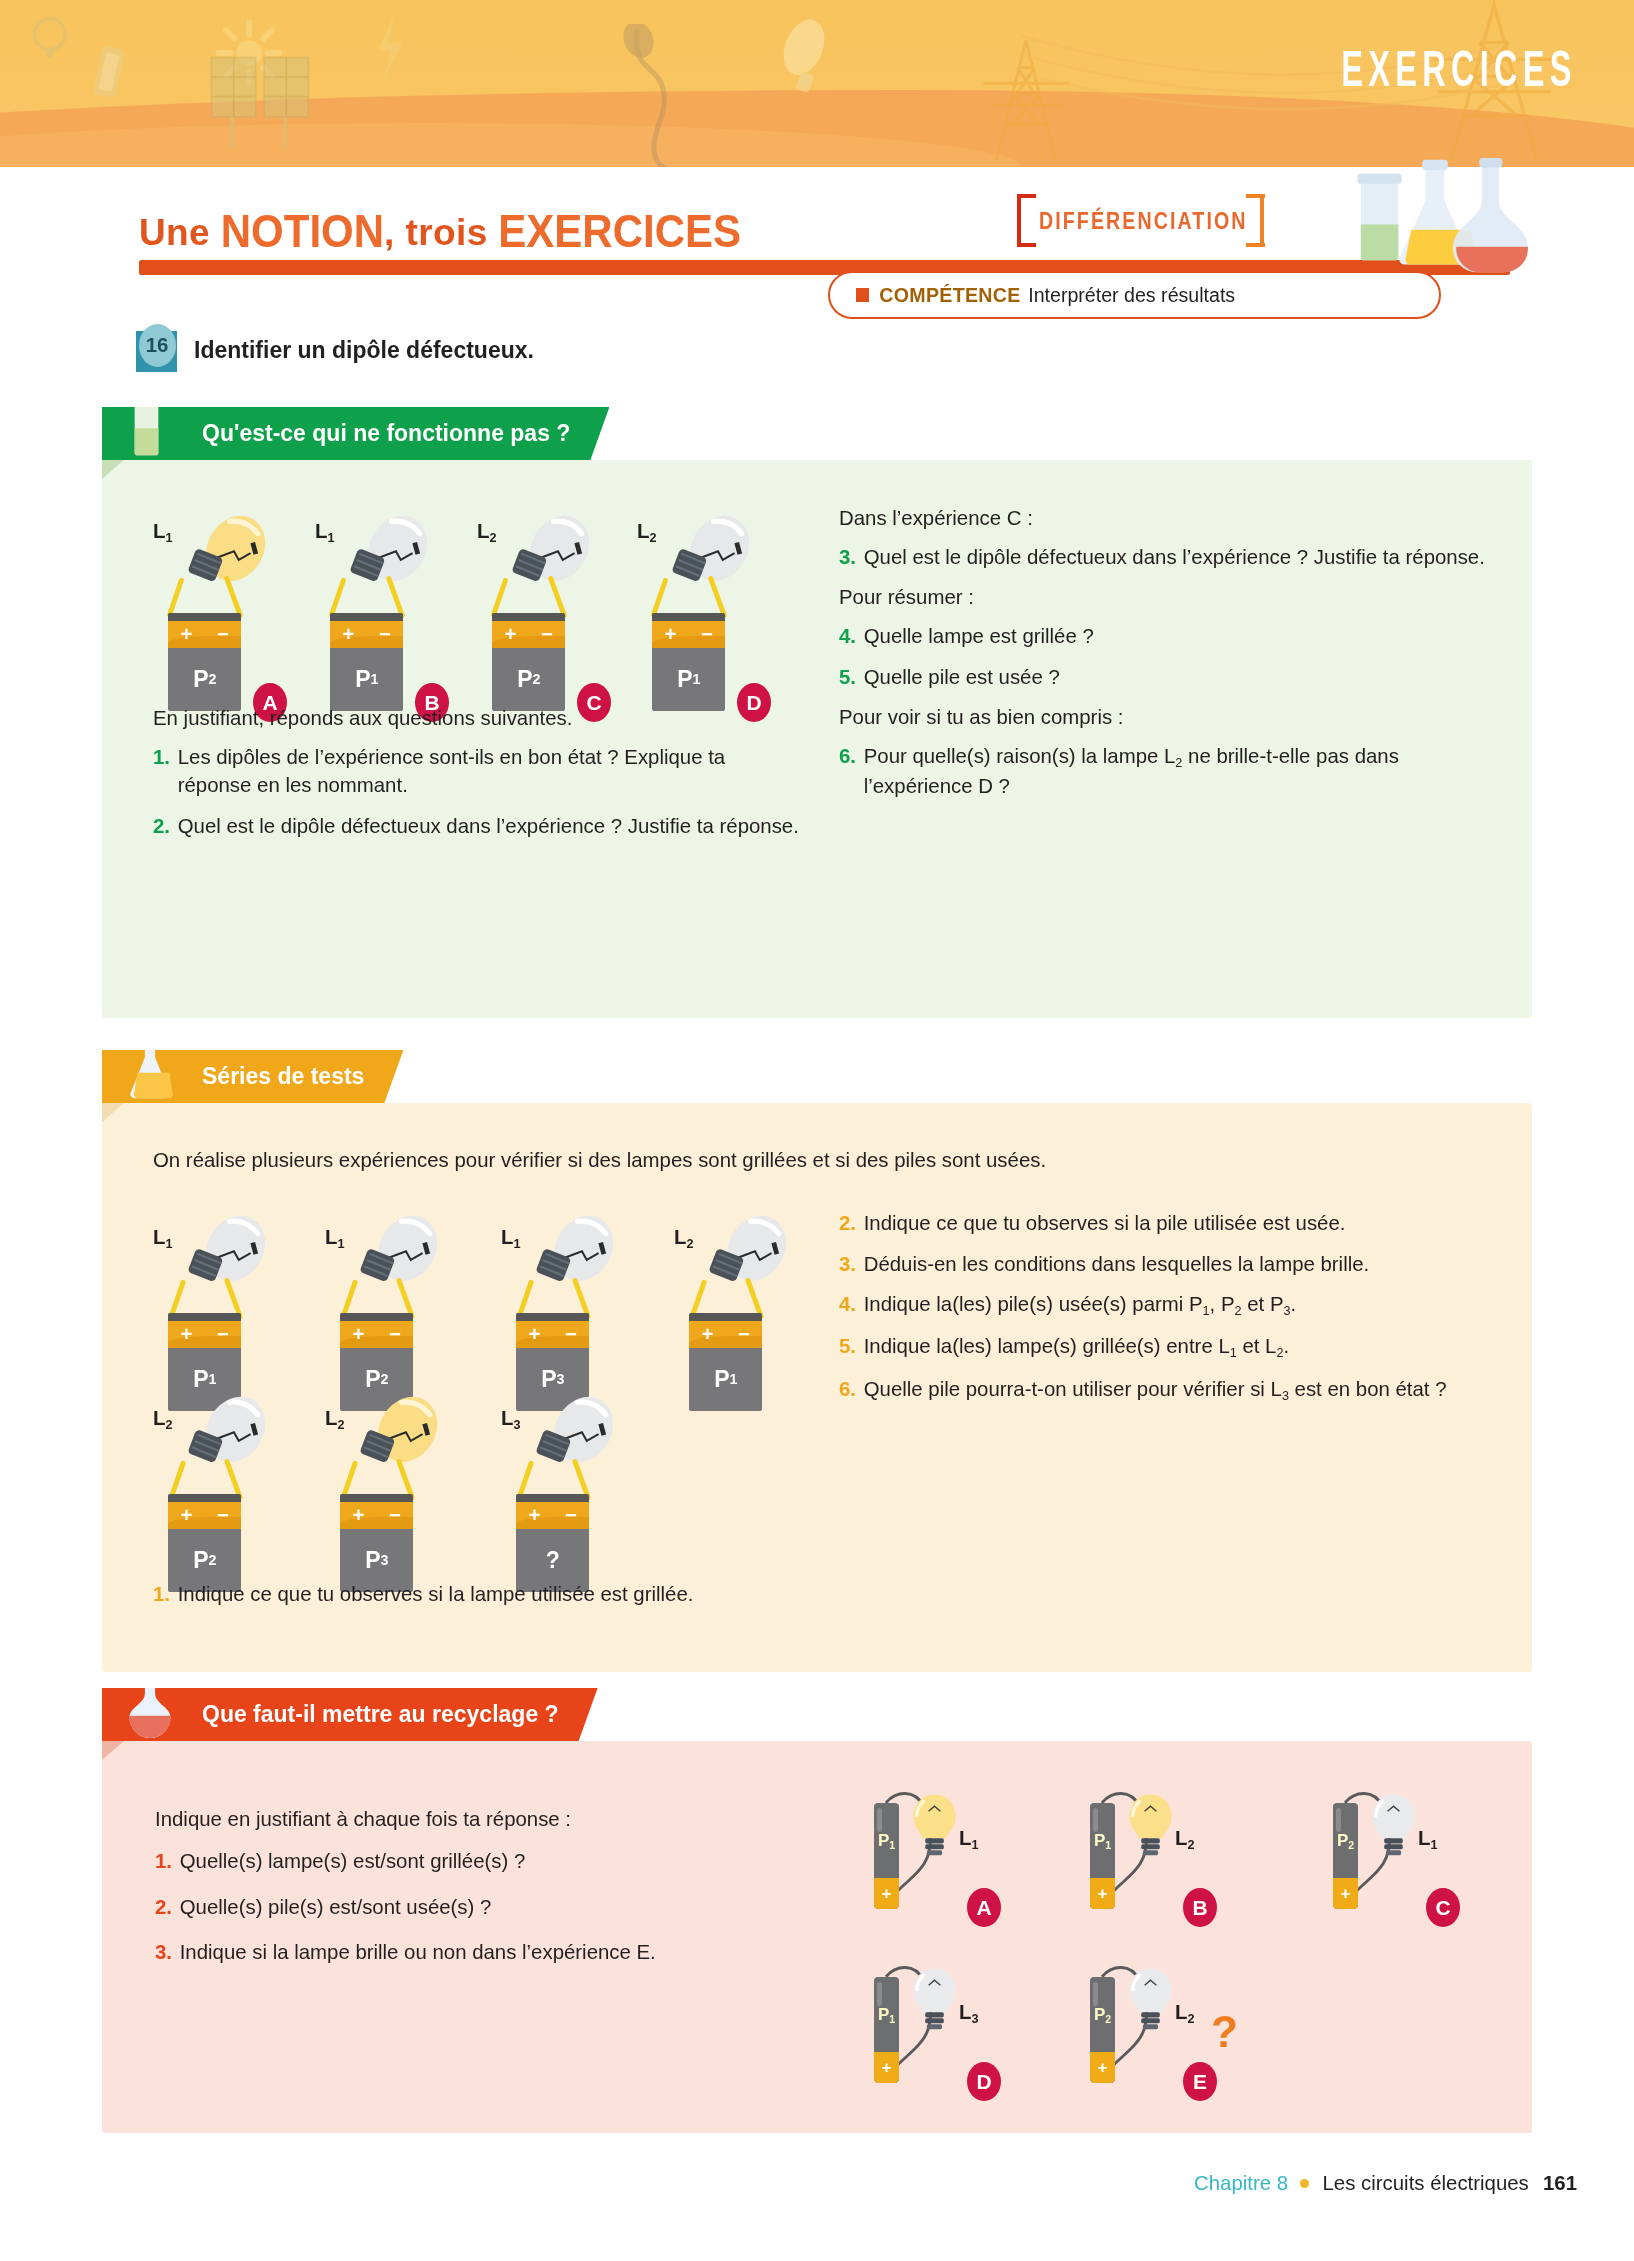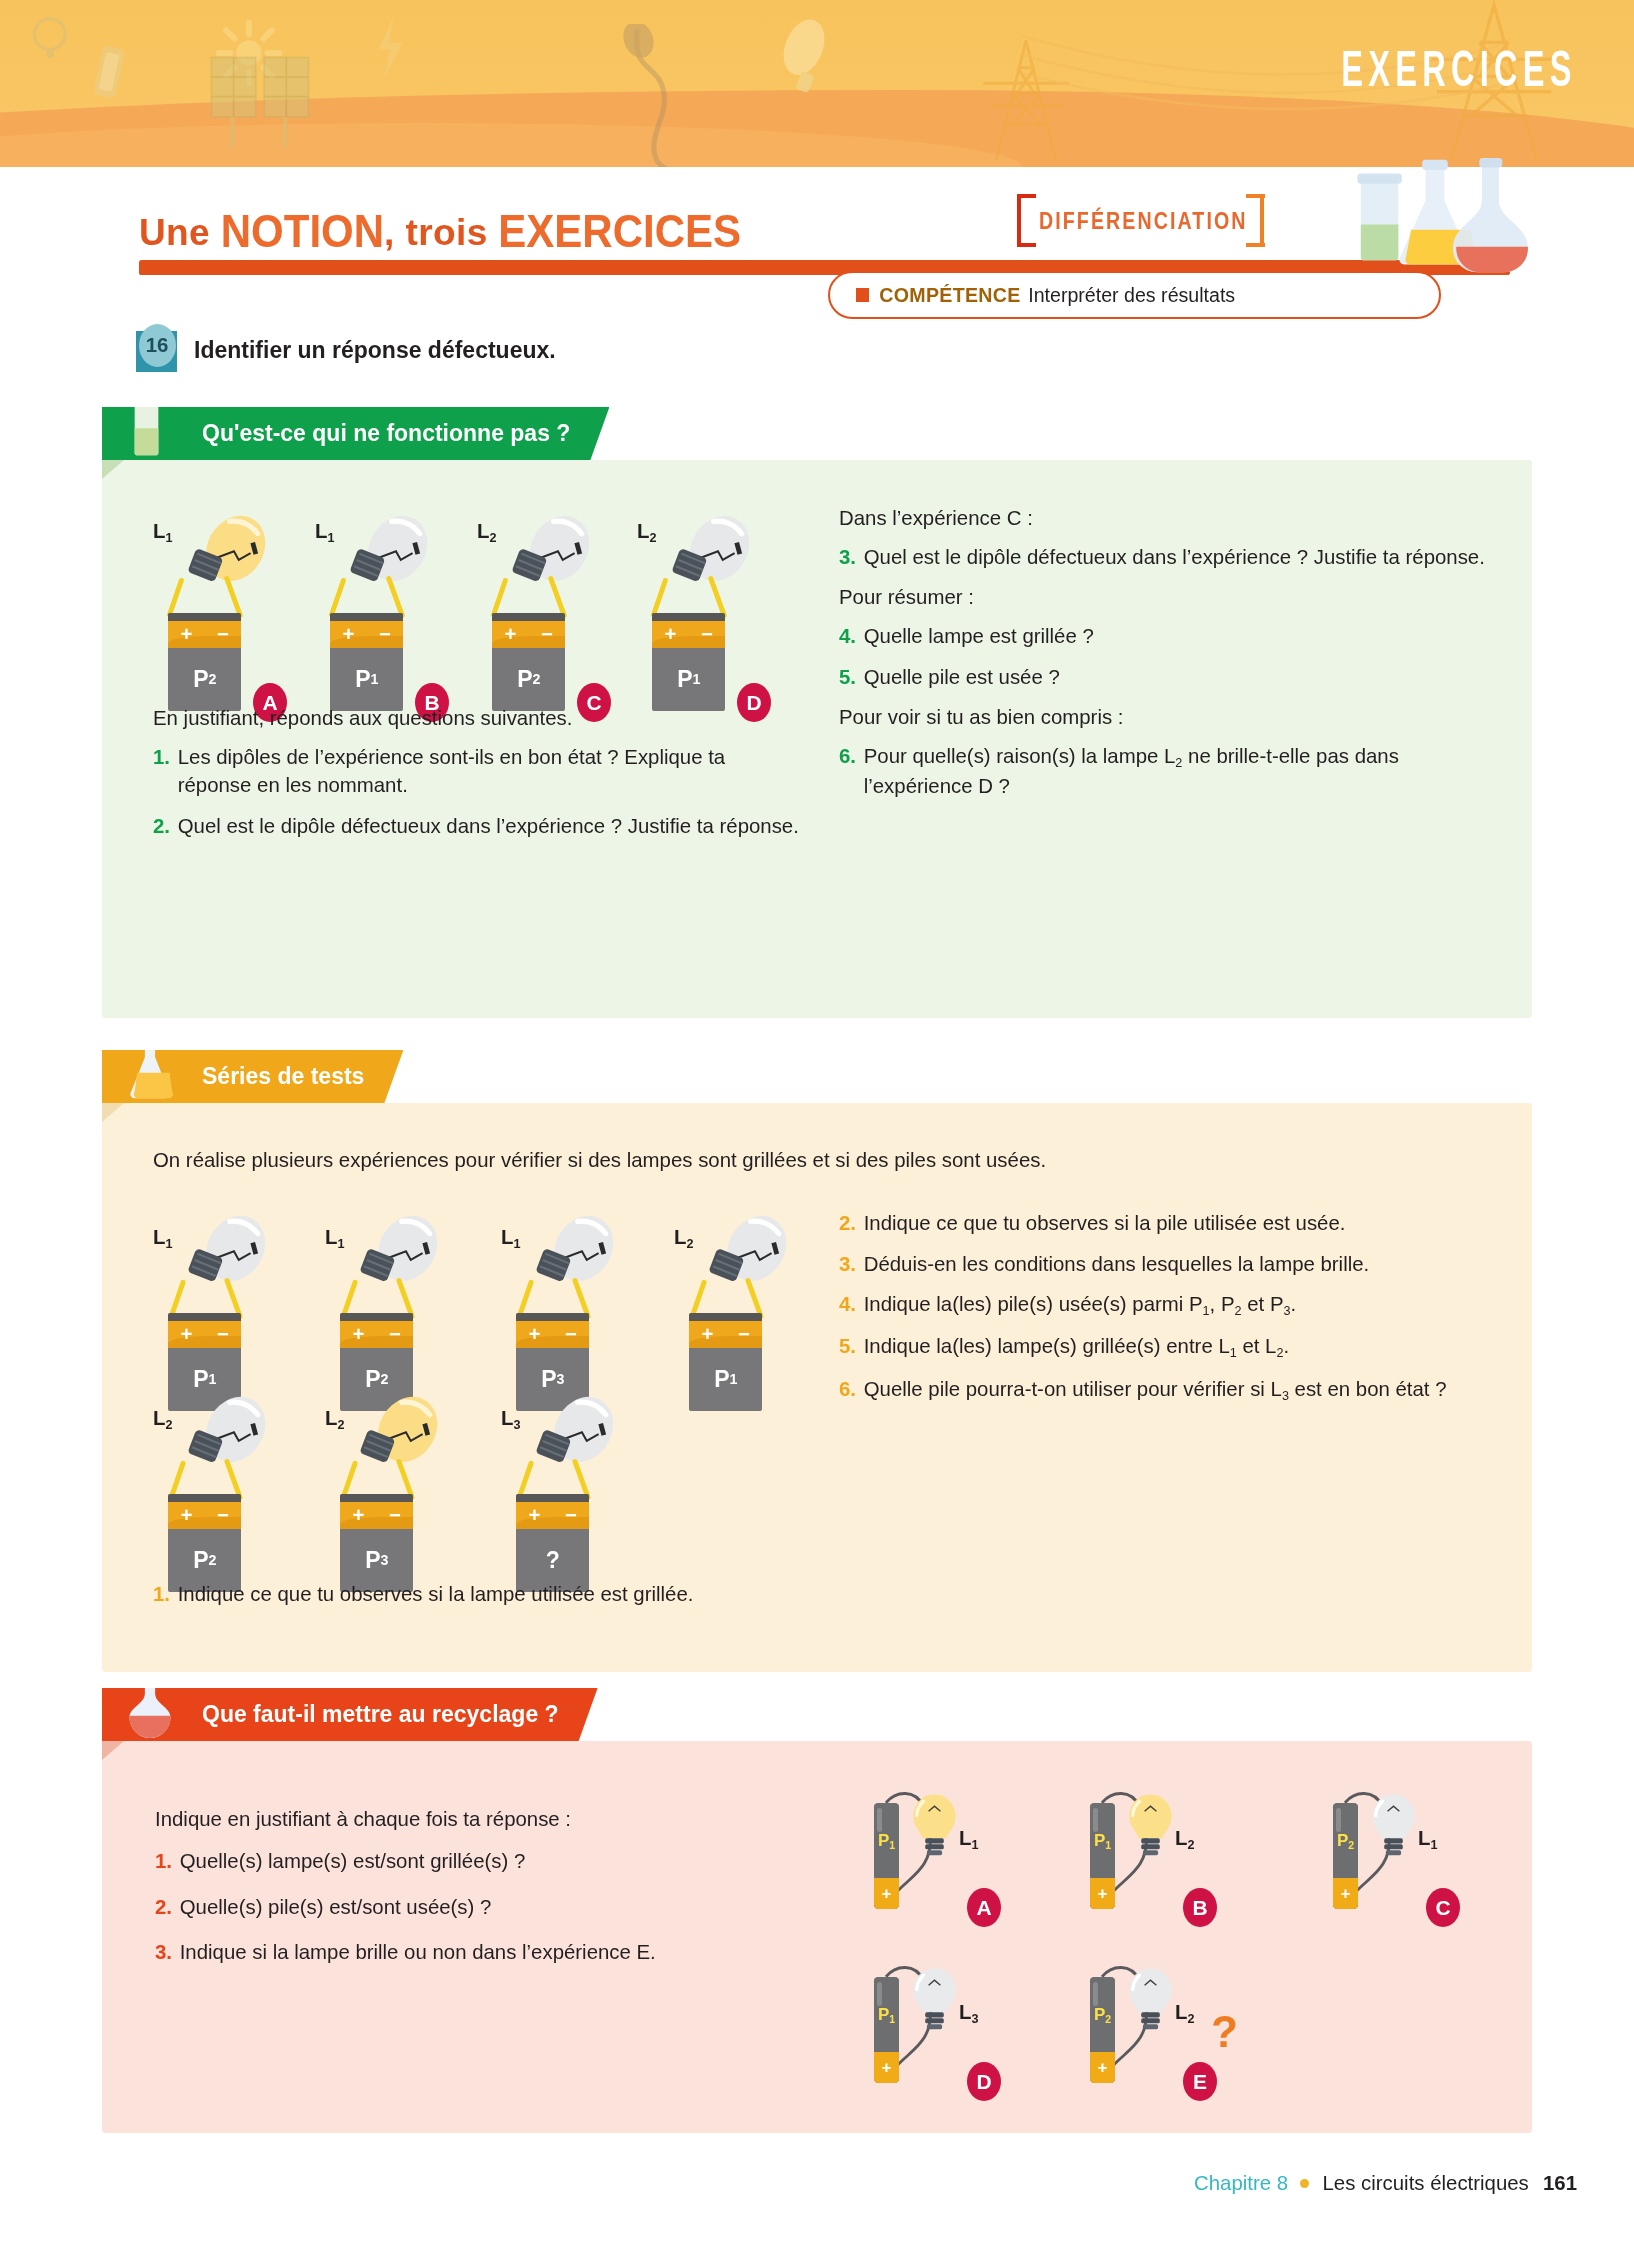--- a/index.html
+++ b/index.html
@@ -162,21 +162,21 @@
   .bulb-label { position:absolute; font-size:20.4px; font-weight:bold; color:#231f20;}
   .tagcirc {
     position:absolute; width:34px; height:39px; border-radius:50%;
     background:#cf1246; color:#ffffff; font-size:21px; font-weight:bold;
     display:flex; align-items:center; justify-content:center;
   }
 
   
   .vbat { position:absolute; width:25.5px; height:88px; border-radius:4.3px; overflow:hidden; background:#6d6e70;}
   .vbat-top { width:25.5px; height:61px; background:#6d6e70; position:relative;
-     display:flex; align-items:center; justify-content:center; color:#fde047; font-size:17px; font-weight:bold;}
+     display:flex; align-items:center; justify-content:center; color:#fef9c3; font-size:17px; font-weight:bold;}
   .vbat-bot { width:25.5px; height:26px; background:#f0ab17; position:relative;
      display:flex; align-items:center; justify-content:center; color:#ffffff; font-size:17px; font-weight:bold;}
   .vbat-gloss{position:absolute; left:3.4px; top:5.1px; width:5.1px; height:24px; background:#8a8b8d; border-radius:2.6px;}
 
   
   .footer {
     position:absolute; right:58px; top:2172px;
     font-size:20.4px; color:#231f20; white-space:nowrap;
   }
   .foot-ch { color:#36b7c4; }
@@ -299,21 +299,21 @@
 <div class="comp-badge">
   <span class="comp-sq"></span>
   <span class="comp-key">COMPÉTENCE</span>
   <span class="comp-val">Interpréter des résultats</span>
 </div>
 
 <div class="ex-num-wrap">
   <div class="ex-num-sq"></div>
   <div class="ex-num-circ">16</div>
 </div>
-<div class="ex-title">Identifier un réponse défectueux.</div>
+<div class="ex-title">Identifier un dipôle défectueux.</div>
 
 <div class="panel-body g-green-body" style="left:102px; top:460px; width:1430px; height:558px;"></div>
 <div class="tab-shadow g-green-sh" style="left:102px;top:460px;"></div>
 <div class="tab g-green" style="left:102px;top:407px;">
   <svg class="tabflask" width="41" height="66" viewBox="0 0 48 78">
     <rect x="10" y="8" width="28" height="68" rx="3" fill="#e7f2e1"></rect>
     <path d="M10 44 h28 v29 a3 3 0 0 1 -3 3 h-22 a3 3 0 0 1 -3 -3 z" fill="#c3dc9a"></path>
     <rect x="6" y="2" width="36" height="9" rx="3" fill="#d7e9ce"></rect>
   </svg>
   <span>Qu'est-ce qui ne fonctionne pas ?</span>

